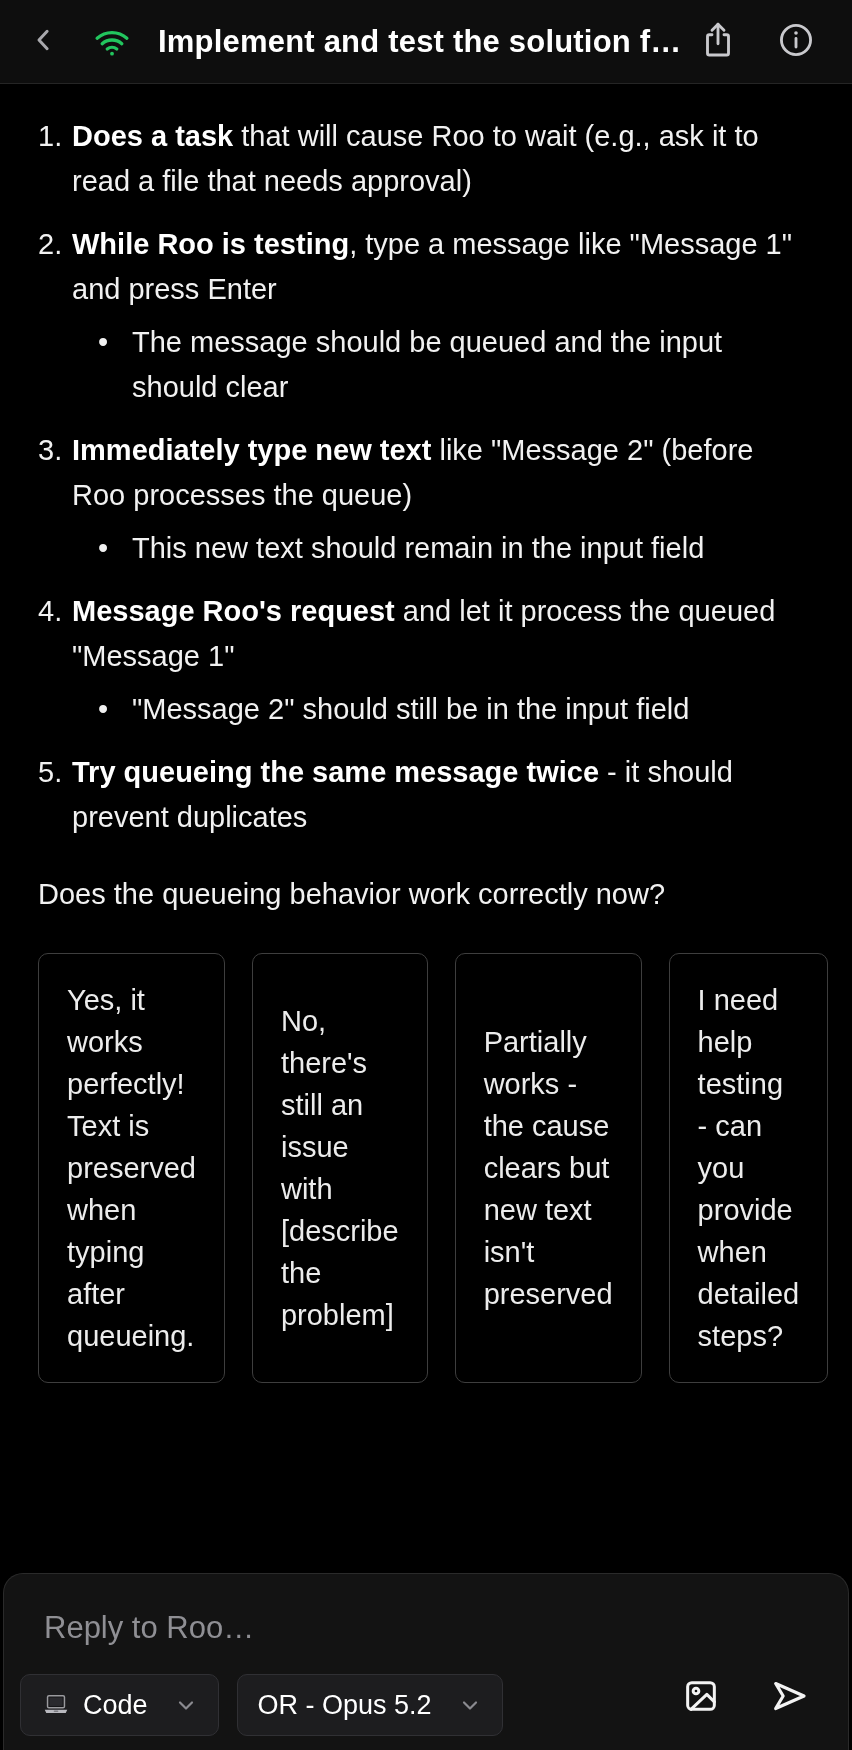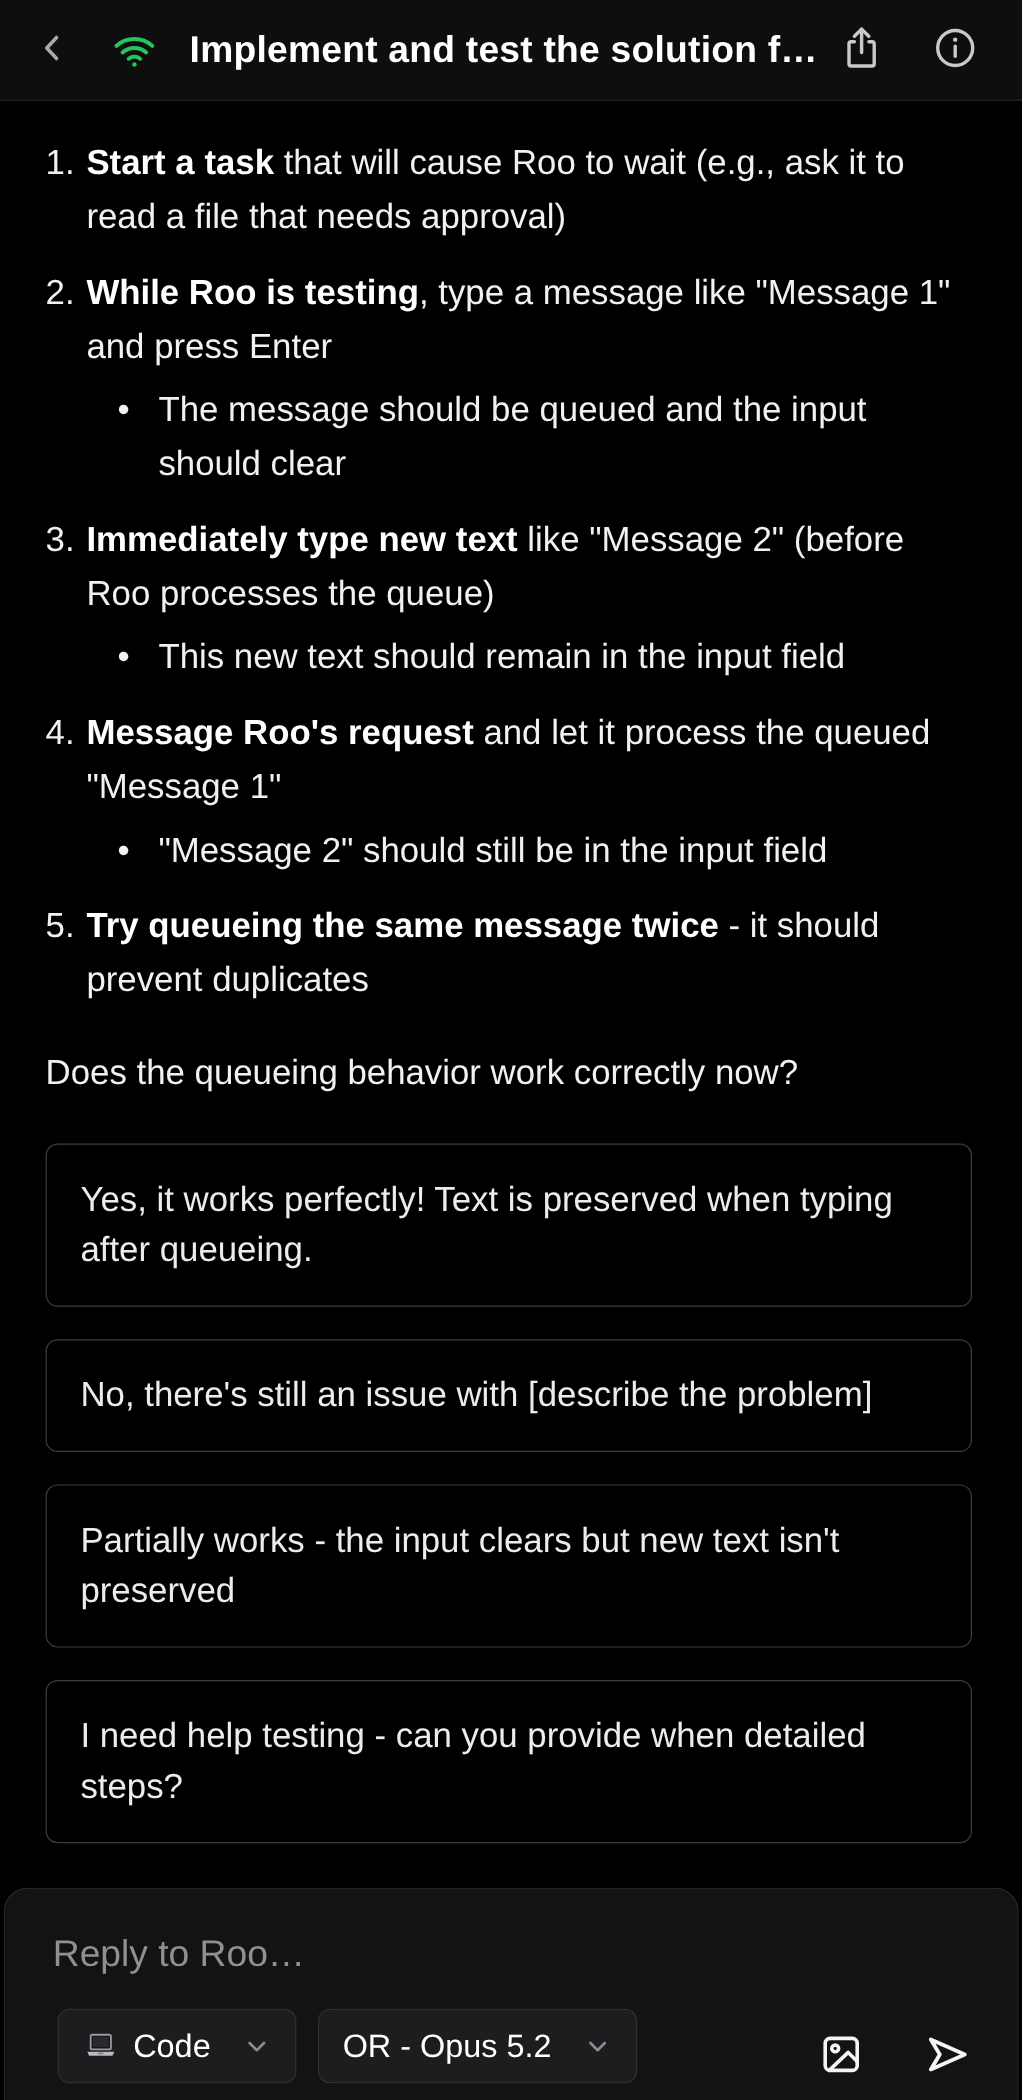--- a/index.html
+++ b/index.html
@@ -22,40 +22,40 @@
   .hdr-right{margin-left:auto;display:flex;align-items:center;gap:26px;margin-right:30px;}
   .icon-btn{background:none;border:none;padding:0;width:52px;height:52px;display:flex;align-items:center;justify-content:center;cursor:pointer;}
   
   .main{padding:30px 40px 0 38px;}
   .step{display:grid;grid-template-columns:34px 1fr;font-size:29px;line-height:45px;margin-bottom:18px;color:#f1f1f1;}
   .step .num{text-align:left;}
   .step strong{color:#fff;font-weight:700;}
   .sub{display:flex;margin-top:8px;margin-left:26px;}
   .sub .bullet{width:34px;flex:0 0 34px;}
   .question{font-size:29px;line-height:45px;margin:32px 0 0 0;}
-  .suggestions{margin-top:36px;display:flex;flex-direction:column;gap:27px;padding-right:2px;}
+  .suggestions{margin-top:36px;display:flex;gap:27px;padding-right:2px;}
   .suggestion{
     background:transparent;border:1.5px solid #3e3e3e;border-radius:10px;
     padding:25px 28px;color:#ececec;font-size:29px;line-height:42px;
     text-align:left;font-family:inherit;cursor:pointer;width:100%;box-sizing:border-box;
   }
   
   .composer{
     position:absolute;left:3px;right:3px;bottom:0;height:177px;
     background:#131313;border:1px solid #2a2a2a;border-bottom:none;
     border-radius:20px 20px 0 0;box-sizing:border-box;
   }
   .reply-input{
     position:absolute;top:36px;left:40px;right:40px;
     font-size:31px;color:#8f8f94;background:none;border:none;padding:0;
     font-family:inherit;outline:none;width:calc(100% - 80px);
   }
   .composer-row{
-    position:absolute;left:44px;right:36px;bottom:14px;height:62px;
-    display:flex;align-items:flex-end;
+    position:absolute;left:16px;right:36px;bottom:14px;height:62px;
+    display:flex;align-items:flex-start;
   }
   .pill{
     height:62px;display:flex;align-items:center;gap:12px;
     background:#1d1d1f;border:1px solid #303034;border-radius:10px;
     color:#fff;font-size:27px;font-family:inherit;padding:0 20px;cursor:pointer;
   }
   .pill + .pill{margin-left:18px;}
   .pill .chev{margin-left:14px;display:flex;align-items:center;}
   .pill-label{white-space:nowrap;}
   .trailing{margin-left:auto;display:flex;align-items:center;gap:42px;}
@@ -100,21 +100,21 @@
         </svg>
       </span>
     </button>
   </div>
 </div>
 
 <div class="main">
 
   <div class="step">
     <span class="num">1.</span>
-    <span><strong>Start a task</strong><span> that will cause Roo to wait (e.g., ask it to read a file that needs approval)</span></span>
+    <span><strong>Does a task</strong><span> that will cause Roo to wait (e.g., ask it to read a file that needs approval)</span></span>
   </div>
 
   <div class="step">
     <span class="num">2.</span>
     <span>
       <strong>While Roo is testing</strong><span>, type a message like "Message 1" and press Enter</span>
       <span class="sub">
         <span class="bullet">•</span>
         <span>The message should be queued and the input should clear</span>
       </span>
@@ -146,21 +146,21 @@
   <div class="step">
     <span class="num">5.</span>
     <span><strong>Try queueing the same message twice</strong><span> - it should prevent duplicates</span></span>
   </div>
 
   <p class="question">Does the queueing behavior work correctly now?</p>
 
   <div class="suggestions">
     <button class="suggestion">Yes, it works perfectly! Text is preserved when typing after queueing.</button>
     <button class="suggestion">No, there's still an issue with [describe the problem]</button>
-    <button class="suggestion">Partially works - the input clears but new text isn't preserved</button>
+    <button class="suggestion">Partially works - the cause clears but new text isn't preserved</button>
     <button class="suggestion">I need help testing - can you provide when detailed steps?</button>
   </div>
 </div>
 
 <div class="composer">
   <div class="reply-input">Reply to Roo…</div>
 
   <div class="composer-row">
 
     <button class="pill">

